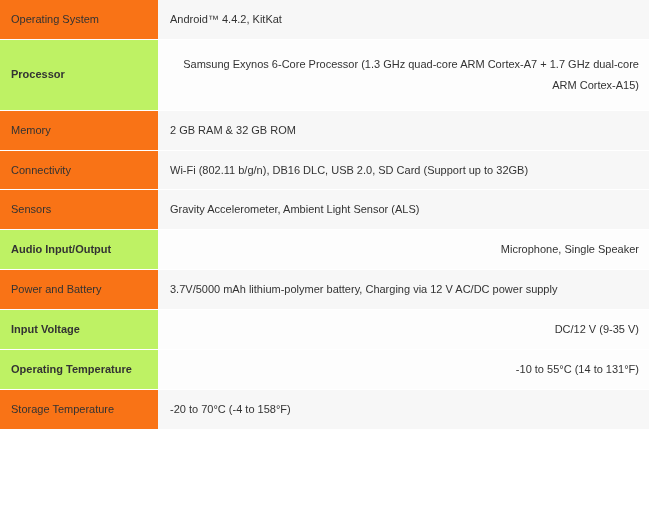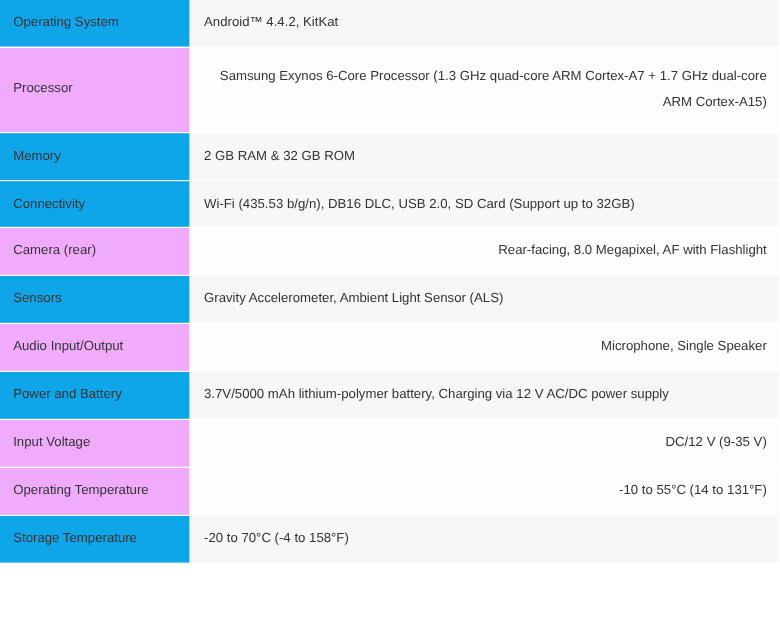--- a/index.html
+++ b/index.html
@@ -23,36 +23,37 @@
   }
   .spec-table tr {
     border-bottom: 1px solid #ffffff;
   }
   .spec-table td {
     vertical-align: middle;
     padding: 0;
   }
   td.label-cell {
     width: 137px;
-    background: #0ea5e9;
+    background: #f97316;
     padding: 9px 10px 9px 11px;
     font-size: 11px;
     color: #333333;
     line-height: 1.35;
   }
   td.value-cell {
     background: #f7f7f7;
     padding: 9px 10px 9px 12px;
     font-size: 11px;
     color: #333333;
     line-height: 1.9;
     margin-top: 24px;
   }
   tr.row-alt td.label-cell {
-    background: #f0abfc;
+    background: #bef264;
+    font-weight: bold;
   }
   tr.row-alt td.value-cell {
     background: #fdfdfd;
     text-align: right;
   }
   tr.tall td.label-cell,
   tr.tall td.value-cell {
     padding-top: 14px;
     padding-bottom: 14px;
   }
@@ -69,25 +70,21 @@
     <tr class="row-alt tall">
       <td class="label-cell">Processor</td>
       <td class="value-cell">Samsung Exynos 6-Core Processor (1.3 GHz quad-core ARM Cortex-A7 + 1.7 GHz dual-core ARM Cortex-A15)</td>
     </tr>
     <tr>
       <td class="label-cell">Memory</td>
       <td class="value-cell">2 GB RAM &amp; 32 GB ROM</td>
     </tr>
     <tr>
       <td class="label-cell">Connectivity</td>
-      <td class="value-cell">Wi-Fi (435.53 b/g/n), DB16 DLC, USB 2.0, SD Card (Support up to 32GB)</td>
-    </tr>
-    <tr class="row-alt">
-      <td class="label-cell">Camera (rear)</td>
-      <td class="value-cell">Rear-facing, 8.0 Megapixel, AF with Flashlight</td>
+      <td class="value-cell">Wi-Fi (802.11 b/g/n), DB16 DLC, USB 2.0, SD Card (Support up to 32GB)</td>
     </tr>
     <tr>
       <td class="label-cell">Sensors</td>
       <td class="value-cell">Gravity Accelerometer, Ambient Light Sensor (ALS)</td>
     </tr>
     <tr class="row-alt">
       <td class="label-cell">Audio Input/Output</td>
       <td class="value-cell">Microphone, Single Speaker</td>
     </tr>
     <tr>

